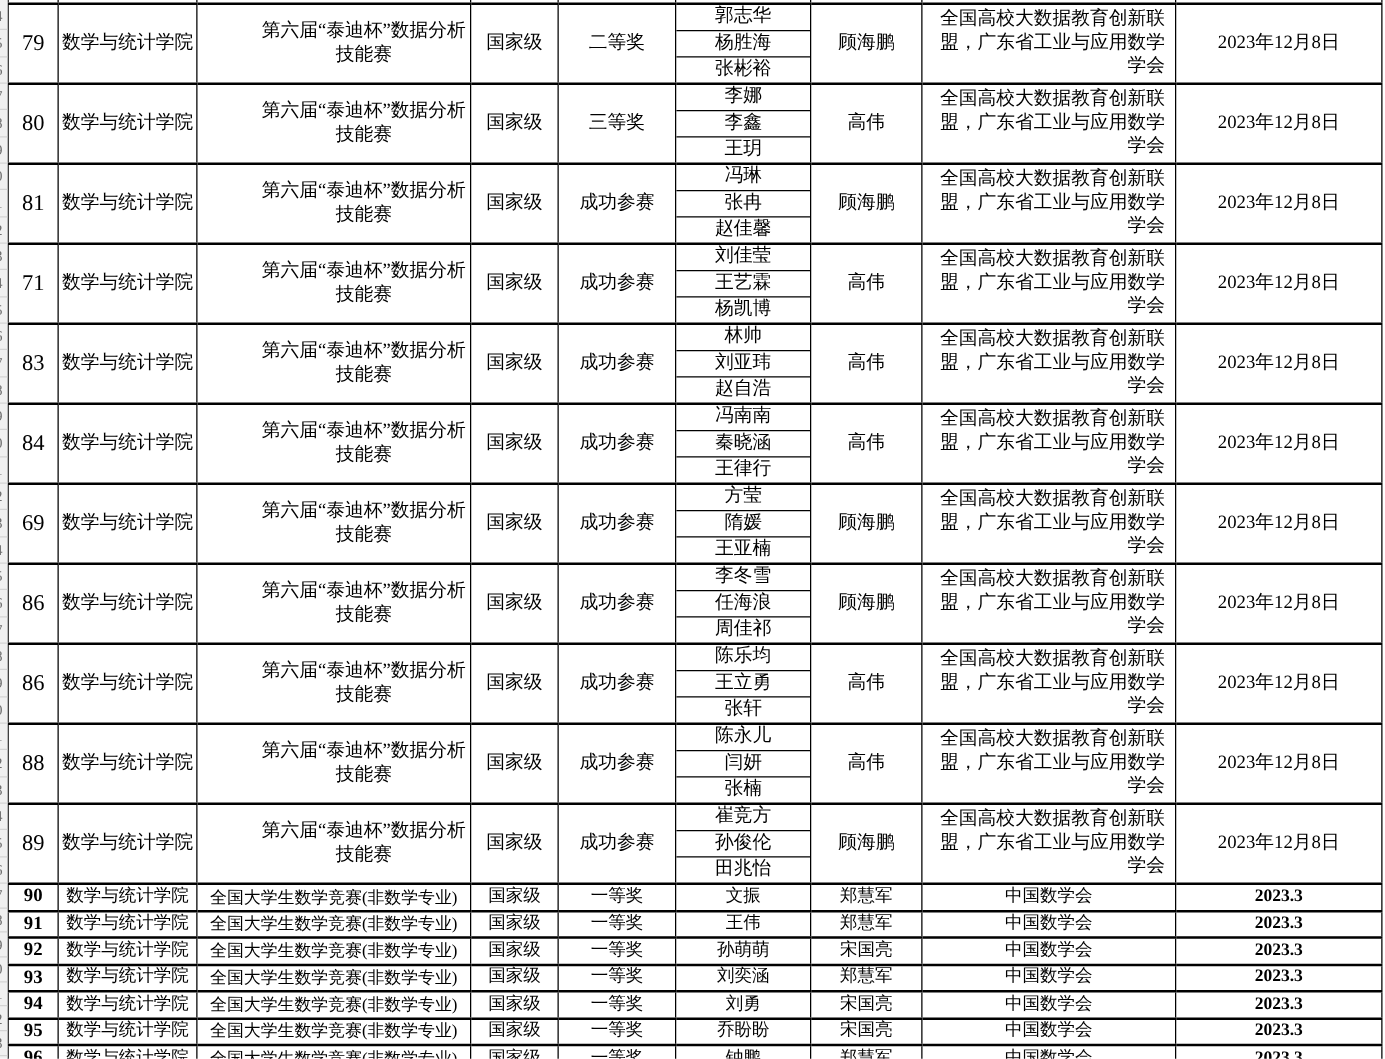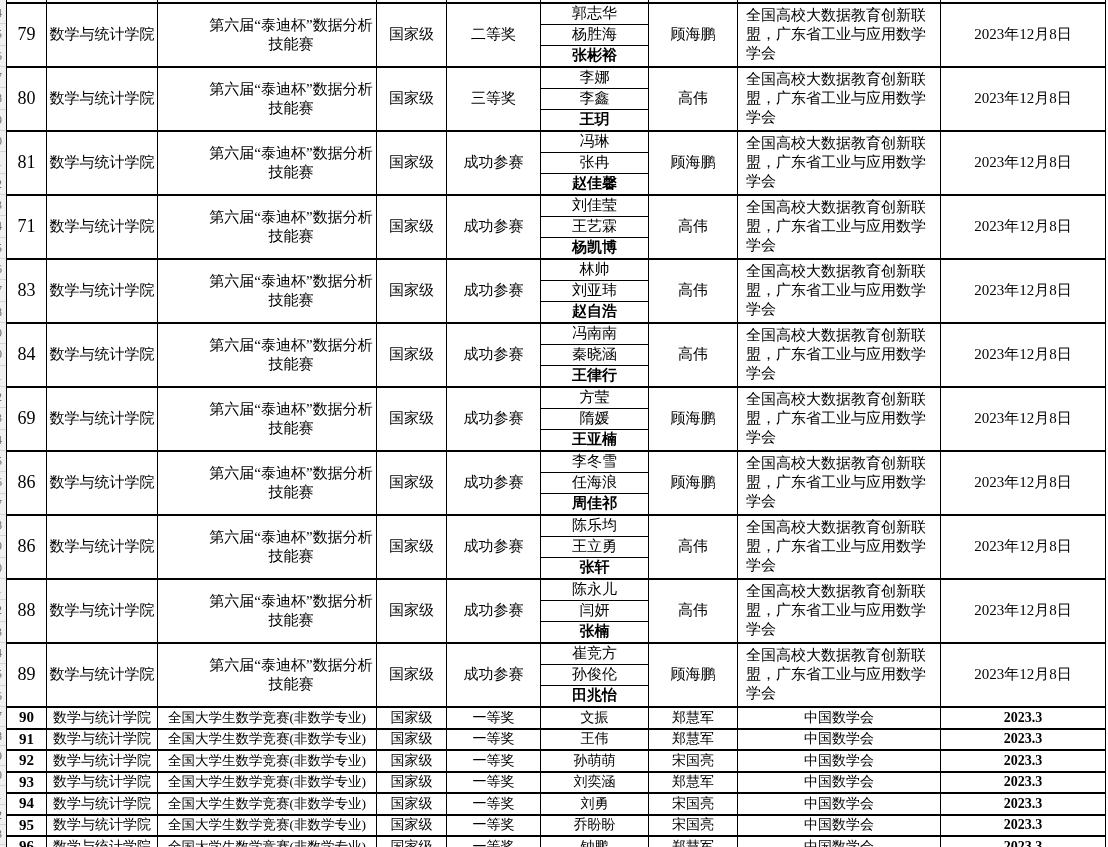--- a/index.html
+++ b/index.html
@@ -42,29 +42,29 @@
   tr.tall td{height:62px;}
   tr.short td{height:17.7px;font-size:14px;}
 
   td.c-college, td.c-comp-short, td.c-name, td.c-adv, td.c-org-short{white-space:nowrap;}
   tr.short td.c-comp{font-size:13.5px;white-space:nowrap;}
   tr.short td.c-no{font-weight:bold;font-size:15px;}
   tr.short td.c-date{font-weight:bold;font-size:14px;text-align:center;}
   tr.tall td.c-no{font-size:18px;}
 
   .comp-wrap{display:inline-block;max-width:176px;text-align:center;margin-left:48px;}
-  .org-wrap{display:inline-block;max-width:186px;text-align:left;line-height:1.28;}
+  .org-wrap{display:inline-block;max-width:186px;text-align:right;line-height:1.28;}
 
   td.c-names{padding:0;vertical-align:top;}
   .names{display:flex;flex-direction:column;height:62px;}
   .student{
     flex:1 1 0;display:flex;align-items:center;justify-content:center;
     border-bottom:1px solid #000;overflow:hidden;white-space:nowrap;
   }
-  .student:last-child{border-bottom:0;font-weight:bold;}
+  .student:last-child{border-bottom:0;}
 </style>
 </head>
 <body>
 
 <div id="stage">
   <div id="xstrip">
       <div class="xspacer"></div>
       <div class="xcell xcell-tall">
         <span>4</span>
       </div>

